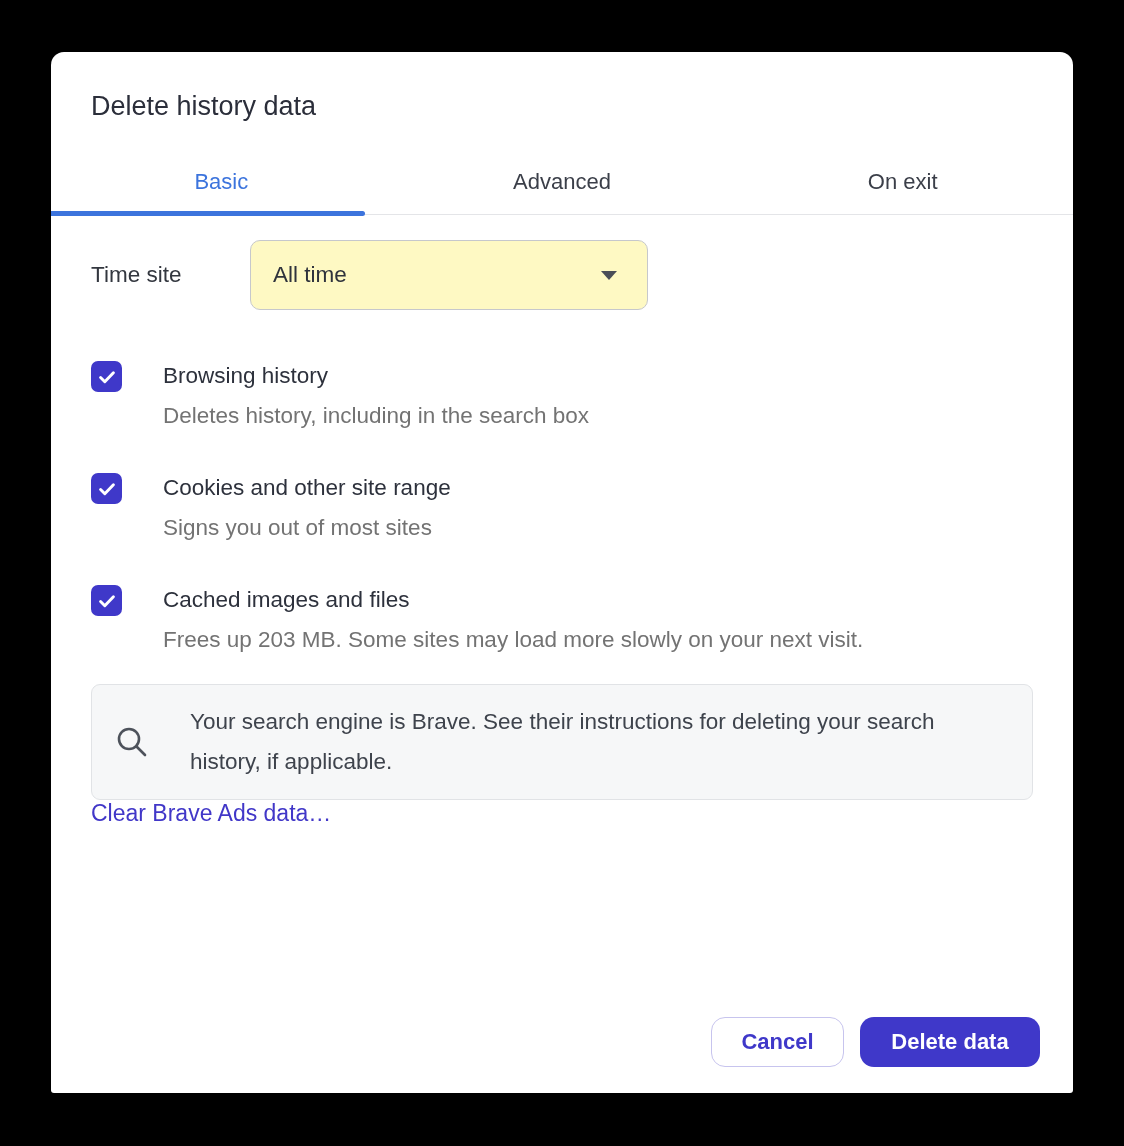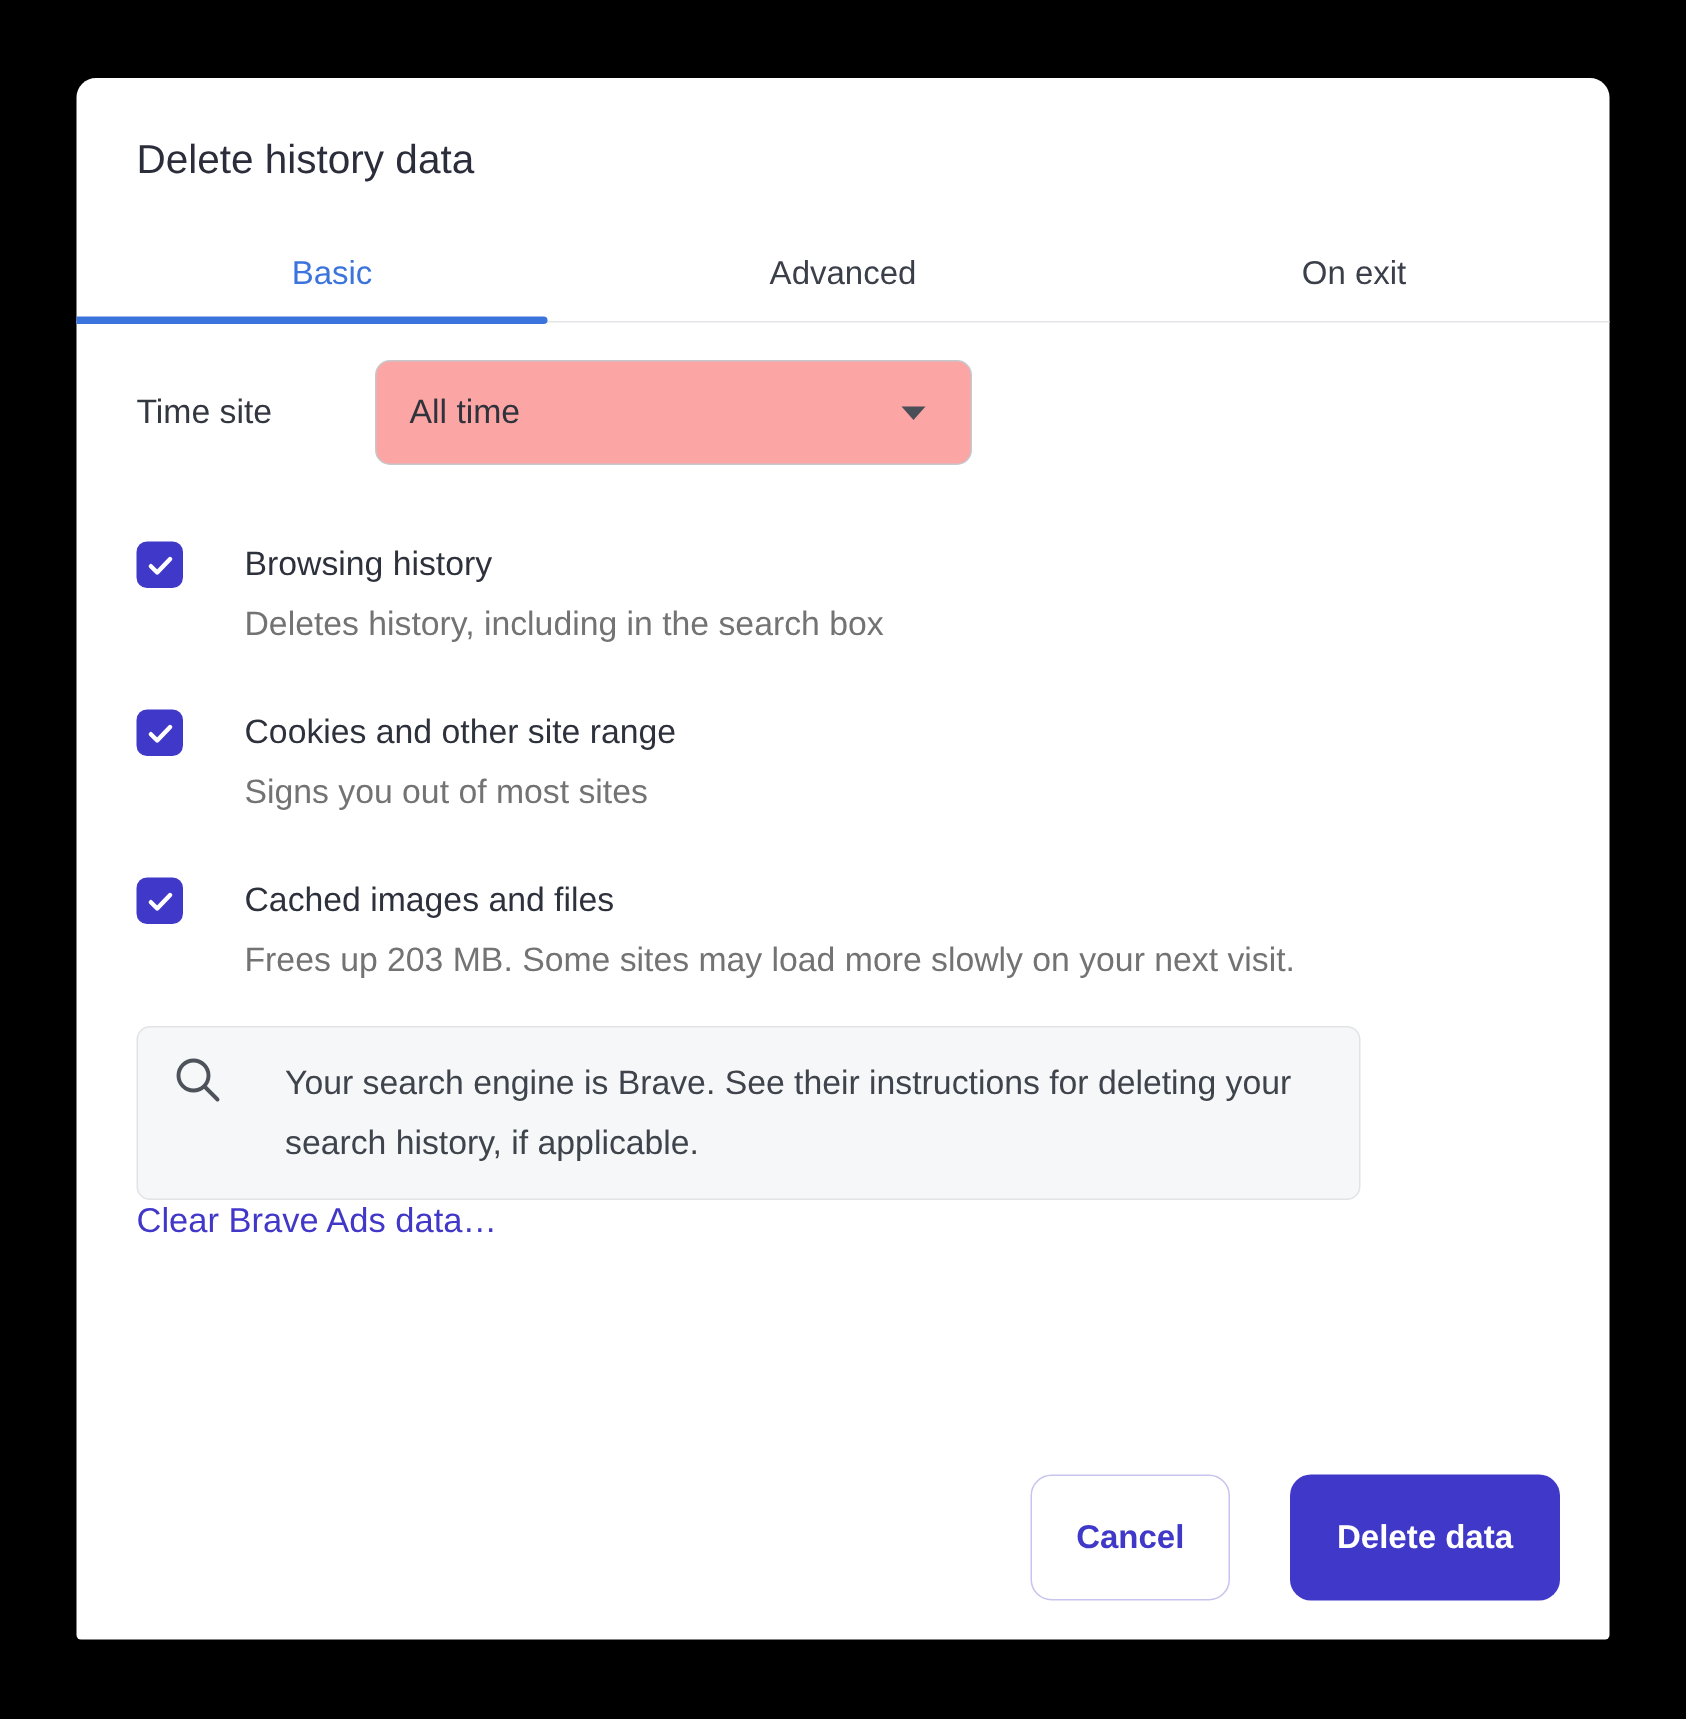--- a/index.html
+++ b/index.html
@@ -66,21 +66,21 @@
   }
   .dropdown {
     width: 398px; height: 70px;
     border: 1px solid #c6c8cc;
     border-radius: 10px;
     display: flex;
     align-items: center;
     justify-content: space-between;
     padding: 0 30px 0 22px;
     cursor: pointer;
-    background: #fca5a5;
+    background: #fef9c3;
     gap: 48px;
   }
   .dropdown-value {
     font-size: 22.5px;
     color: #2f333c;
   }
   .caret {
     width: 0; height: 0;
     border-left: 8px solid transparent;
     border-right: 8px solid transparent;
@@ -112,27 +112,27 @@
     margin: 0;
   }
   .check-text .row-desc {
     font-size: 22.5px;
     line-height: 40px;
     color: #737373;
     margin: 0;
   }
   .info-box {
     margin-top: 24px;
-    width: 816px;
+    width: 942px;
     min-height: 114px;
     background: #f6f7f8;
     border: 1px solid #e1e3e6;
     border-radius: 9px;
     display: flex;
-    align-items: flex-start;
+    align-items: center;
     padding: 17px 30px 17px 22px;
   }
   .info-icon { flex: none; width: 36px; height: 36px; margin-right: 40px; }
   .info-text {
     font-size: 22.5px;
     line-height: 40px;
     color: #3e434c;
     max-width: 830px;
   }
   .ads-link {
@@ -142,30 +142,29 @@
     cursor: pointer;
     text-decoration: none;
   }
   .button-row {
     position: absolute;
     right: 33px; bottom: 26px;
     display: flex;
     gap: 16px;
   }
   .btn {
-    height: 84px;
+    height: 50px;
     border-radius: 14px;
     font-family: "Liberation Sans", sans-serif;
     font-size: 22px;
     font-weight: 700;
     display: flex;
     align-items: center;
     justify-content: center;
     cursor: pointer;
-    margin-left: 24px;
   }
   .btn-cancel {
     width: 133px;
     background: #ffffff;
     border: 1.5px solid #c7c4ee;
     color: #3f38c9;
   }
   .btn-delete {
     width: 180px;
     background: #3f38c9;

